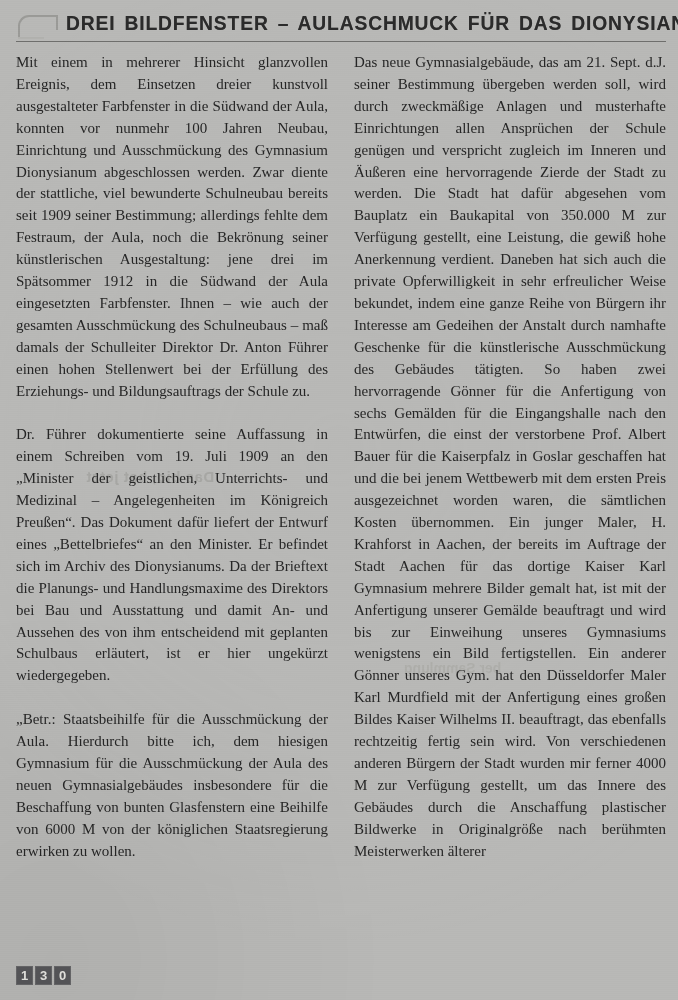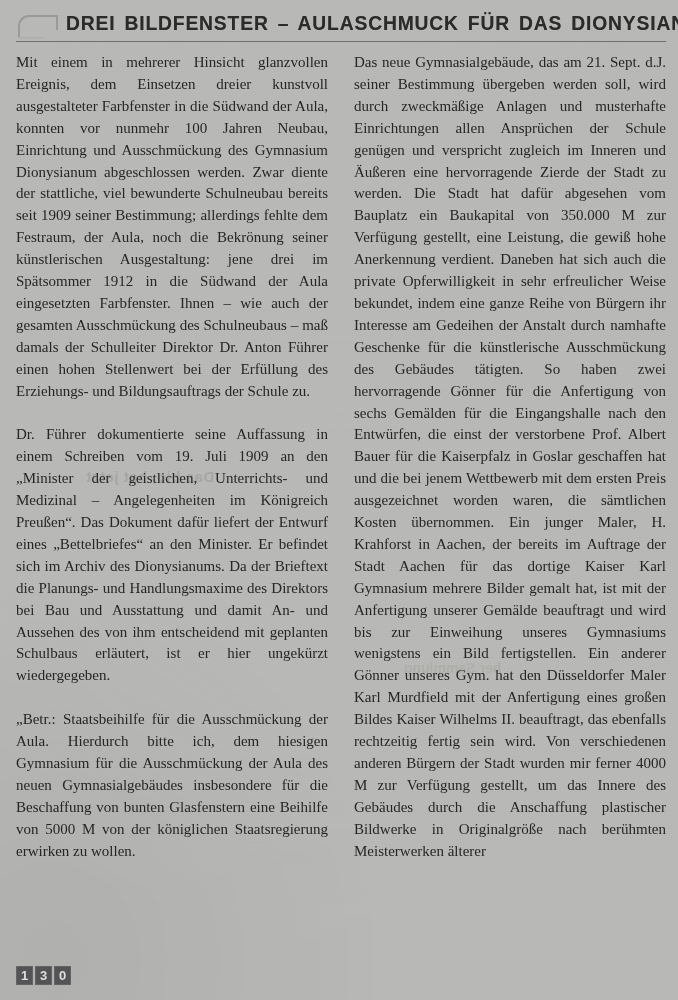--- a/index.html
+++ b/index.html
@@ -193,21 +193,21 @@
   </div>
 
   <div class="bleed-ghost">Das bio, bat jetzt</div>
   <div class="bleed-ghost-2">ber Sammlung</div>
 
   <div class="columns">
 
     <div class="col">
       <p>Mit einem in mehrerer Hinsicht glanzvollen Ereignis, dem Einsetzen dreier kunstvoll ausgestalteter Farbfenster  in die Südwand der Aula, konnten vor nunmehr 100 Jahren Neubau, Einrichtung und Ausschmückung des Gymnasium Dionysianum abgeschlossen werden. Zwar diente der stattliche,  viel bewunderte Schulneubau bereits seit 1909 seiner Bestimmung; allerdings fehlte dem Festraum, der Aula, noch die Bekrönung seiner künstlerischen Ausgestaltung: jene drei im Spätsommer 1912 in die Südwand der Aula eingesetzten Farbfenster. Ihnen – wie auch der gesamten Ausschmückung des Schulneubaus – maß damals der Schulleiter Direktor Dr. Anton Führer einen hohen Stellenwert bei der Erfüllung des Erziehungs- und Bildungsauftrags der Schule zu.</p>
       <p>Dr. Führer dokumentierte seine Auffassung in einem Schreiben vom 19. Juli 1909 an den „Minister der geistlichen, Unterrichts- und Medizinal – Angelegenheiten im Königreich Preußen“. Das Dokument dafür liefert der Entwurf eines „Bettelbriefes“ an den Minister. Er befindet sich im Archiv des Dionysianums. Da der Brieftext die Planungs- und Handlungsmaxime des Direktors bei Bau und Ausstattung und damit An- und Aussehen des von ihm entscheidend mit geplanten Schulbaus erläutert, ist er hier ungekürzt wiedergegeben.</p>
-      <p>„Betr.: Staatsbeihilfe für die Ausschmückung der Aula. Hierdurch bitte ich, dem hiesigen Gymnasium für die Ausschmückung der Aula des neuen Gymnasialgebäudes insbesondere für die Beschaffung von bunten Glasfenstern eine Beihilfe von 5000 M von der königlichen Staatsregierung erwirken zu wollen.</p>
+      <p>„Betr.: Staatsbeihilfe für die Ausschmückung der Aula. Hierdurch bitte ich, dem hiesigen Gymnasium für die Ausschmückung der Aula des neuen Gymnasialgebäudes insbesondere für die Beschaffung von bunten Glasfenstern eine Beihilfe von 6000 M von der königlichen Staatsregierung erwirken zu wollen.</p>
     </div>
 
     <div class="col">
       <p>Das neue Gymnasialgebäude, das am 21. Sept. d.J. seiner Bestimmung übergeben werden soll, wird durch zweckmäßige Anlagen und musterhafte Einrichtungen allen Ansprüchen der Schule genügen und verspricht zugleich im Inneren und Äußeren eine hervorragende Zierde der Stadt zu werden. Die Stadt hat dafür abgesehen vom Bauplatz ein Baukapital von 350.000 M zur Verfügung gestellt, eine Leistung, die gewiß hohe Anerkennung verdient. Daneben hat sich auch die private Opferwilligkeit in sehr erfreulicher Weise bekundet, indem eine ganze Reihe von Bürgern ihr Interesse am Gedeihen der Anstalt durch namhafte Geschenke für die künstlerische Ausschmückung des Gebäudes tätigten. So haben zwei hervorragende Gönner für die Anfertigung von sechs Gemälden für die Eingangshalle nach den Entwürfen, die einst der verstorbene Prof. Albert Bauer für die Kaiserpfalz in Goslar geschaffen hat und die bei  jenem Wettbewerb mit dem ersten Preis ausgezeichnet worden waren, die sämtlichen Kosten übernommen. Ein junger Maler, H. Krahforst in Aachen, der bereits im Auftrage der Stadt Aachen für das dortige Kaiser Karl Gymnasium  mehrere Bilder gemalt hat, ist mit der Anfertigung unserer Gemälde beauftragt und wird bis zur Einweihung unseres Gymnasiums wenigstens ein Bild fertigstellen. Ein anderer Gönner unseres Gym. hat den Düsseldorfer Maler Karl Murdfield mit der Anfertigung eines großen Bildes Kaiser Wilhelms II. beauftragt, das ebenfalls rechtzeitig fertig sein wird. Von verschiedenen anderen Bürgern der Stadt wurden mir ferner 4000 M zur Verfügung gestellt, um das Innere des Gebäudes durch die Anschaffung plastischer Bildwerke in Originalgröße nach berühmten Meisterwerken älterer</p>
     </div>
 
   </div>
 
   <div class="folio">
     <span class="folio-digit">1</span>

